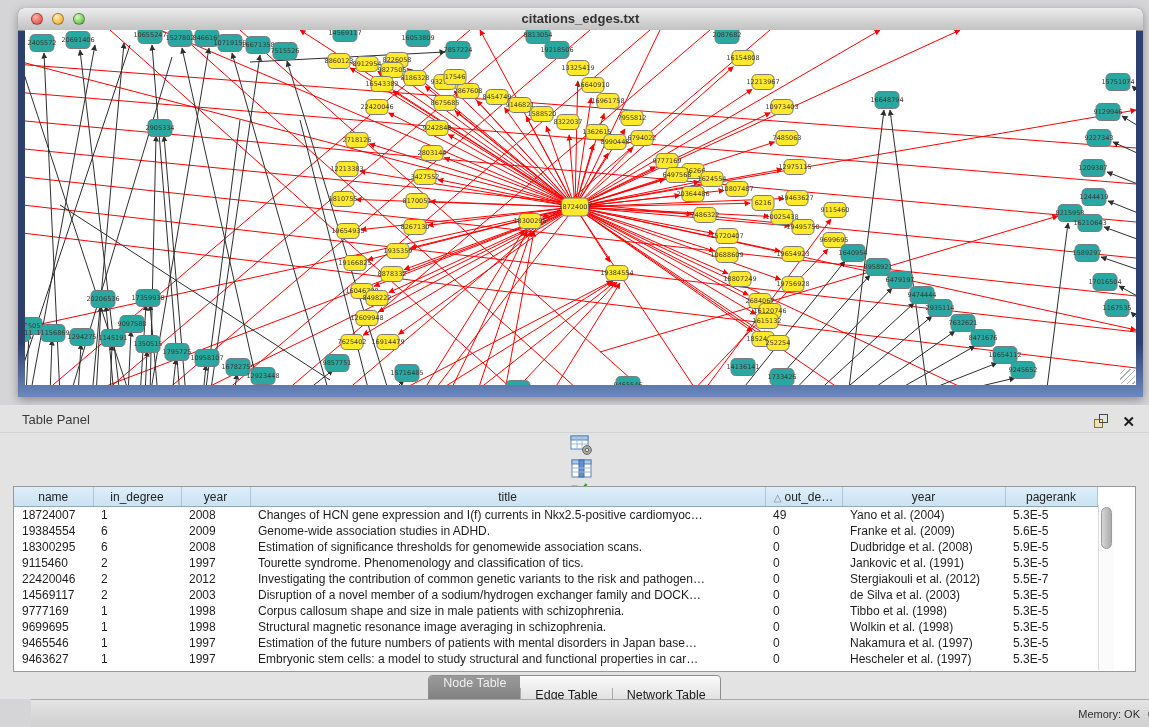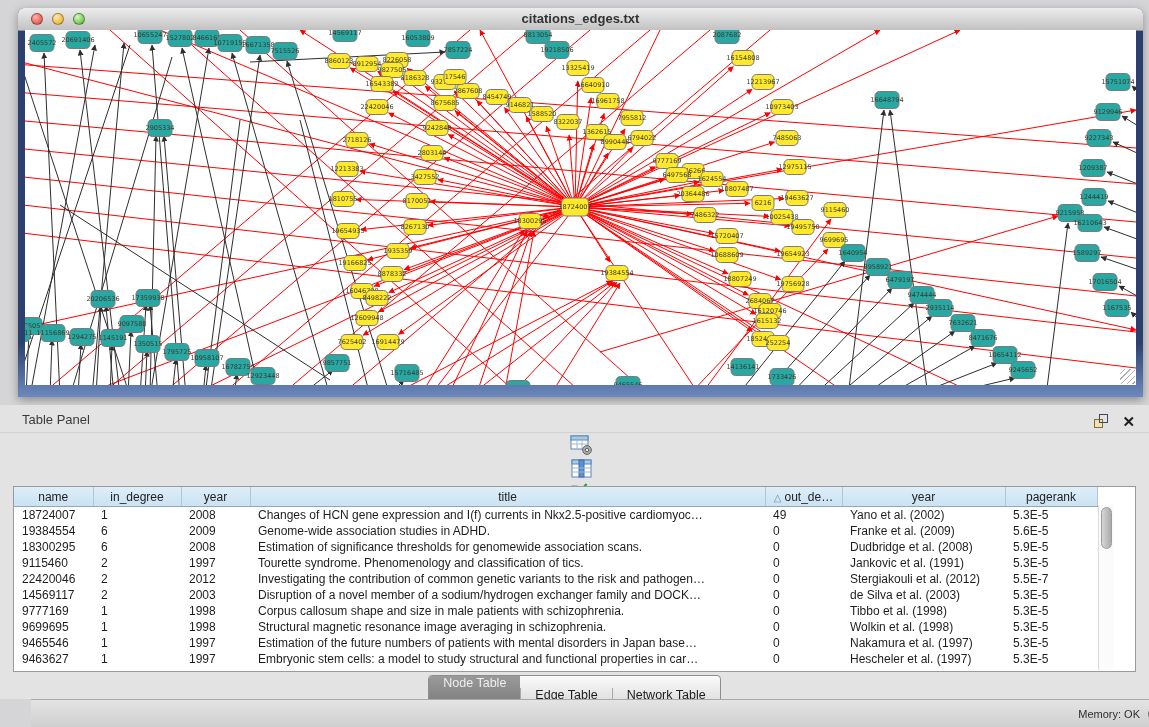--- a/index.html
+++ b/index.html
@@ -848,21 +848,21 @@
             <th>pagerank</th>
           </tr>
         </thead>
       <tbody id="tbody">
           <tr>
             <td>18724007</td>
             <td>1</td>
             <td>2008</td>
             <td>Changes of HCN gene expression and I(f) currents in Nkx2.5-positive cardiomyoc…</td>
             <td>49</td>
-            <td>Yano et al. (2002)</td>
+            <td>Yano et al. (2004)</td>
             <td>5.3E-5</td>
           </tr>
           <tr>
             <td>19384554</td>
             <td>6</td>
             <td>2009</td>
             <td>Genome-wide association studies in ADHD.</td>
             <td>0</td>
             <td>Franke et al. (2009)</td>
             <td>5.6E-5</td>

